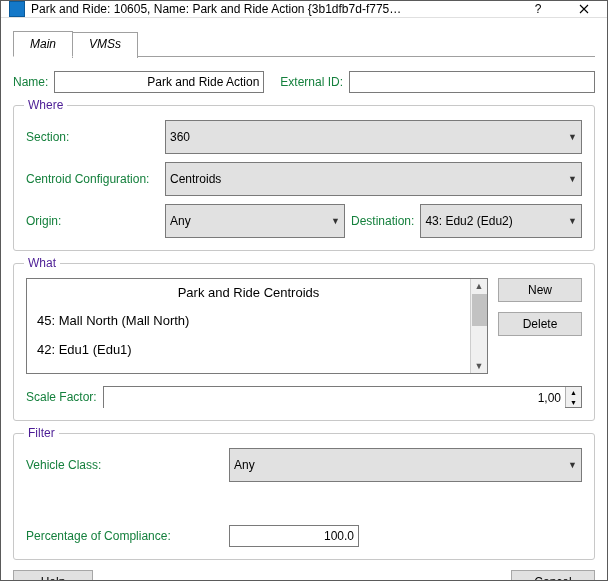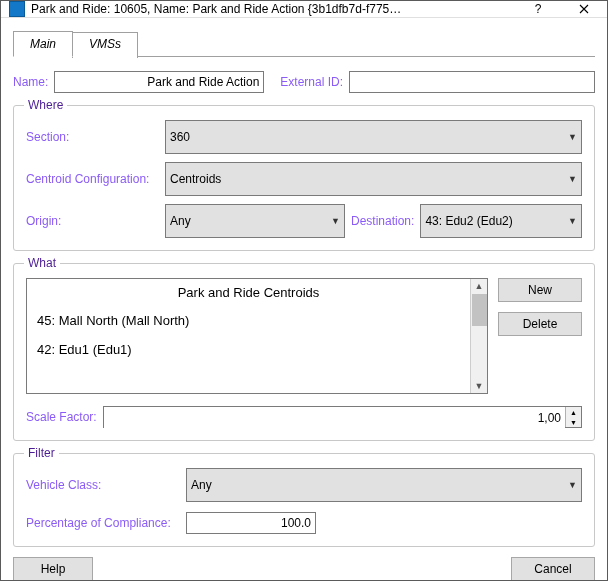--- a/index.html
+++ b/index.html
@@ -8,29 +8,29 @@
     .titlebar-icon { width: 16px; height: 16px; background: #1478c8; margin-right: 6px; border: 1px solid #0a5a9a; }
     .titlebar-text { flex: 1; color: #000; white-space: nowrap; overflow: hidden; }
     .titlebar-btns { display: flex; height: 100%; }
     .titlebar-btn { width: 46px; display: flex; align-items: center; justify-content: center; color: #000; }
     .content { flex: 1; padding: 8px 12px 0 12px; display: flex; flex-direction: column; gap: 6px; }
     .tabs { display: flex; border-bottom: 1px solid #a0a0a0; margin-top: 4px; }
     .tab { padding: 5px 16px 5px 16px; border: 1px solid #a0a0a0; border-bottom: none; margin-right: -1px; background: #fff; position: relative; top: 1px; cursor: default; font-style: italic; }
     .tab.active { border-bottom: 1px solid #fff; z-index: 1; }
     .tab.inactive { top: 2px; padding: 4px 16px; background: #fff; }
     .row { display: flex; align-items: center; gap: 6px; }
-    .label { color: #8b5cf6; white-space: nowrap; }
+    .label { color: #15803d; white-space: nowrap; }
     input[type=text], .textval { height: 22px; border: 1px solid #7a7a7a; padding: 0 4px; background: #fff; text-align: right; }
     .group { border: 1px solid #c8c8c8; border-radius: 3px; padding: 14px 12px 12px 12px; margin-top: 6px; position: relative; }
     .group-title { position: absolute; top: -8px; left: 10px; background: #fff; padding: 0 4px; color: #4c1d95; }
     .combo { height: 22px; background: #e1e1e1; border: 1px solid #7a7a7a; display: flex; align-items: center; padding: 16px 4px; justify-content: space-between; cursor: default; }
     .combo .chev { font-size: 9px; color: #333; }
     .grid2 { display: grid; grid-template-columns: 135px 1fr; row-gap: 8px; column-gap: 4px; align-items: center; }
     .what-body { display: flex; gap: 10px; }
-    .list-wrap { flex: 1; border: 1px solid #7a7a7a; height: 116px; display: flex; }
+    .list-wrap { flex: 1; border: 1px solid #7a7a7a; height: 96px; display: flex; }
     .list-inner { flex: 1; overflow: hidden; }
     .list-header { text-align: center; font-size: 13px; padding: 6px 0; }
     .list-item { padding: 7px 10px; font-size: 13px; }
     .scroll { width: 17px; background: #f0f0f0; border-left: 1px solid #cdcdcd; display: flex; flex-direction: column; align-items: center; justify-content: space-between; }
     .scroll .arr { font-size: 9px; color: #555; padding: 2px 0; }
     .scroll .thumb { width: 15px; height: 32px; background: #c2c2c2; margin-top: 1px; }
     .btn { height: 24px; min-width: 76px; background: #e1e1e1; border: 1px solid #a7a7a7; display: flex; align-items: center; justify-content: center; cursor: default; }
     .btn.primary { border: 2px solid #0a64a4; background: #e1e1e1; }
     .side-btns { display: flex; flex-direction: column; gap: 10px; width: 84px; }
     .spin { display: flex; height: 22px; border: 1px solid #7a7a7a; flex: 1; }
@@ -127,21 +127,21 @@
         <div class="spbtns">
           <div class="spbtn">▲</div>
           <div class="spbtn">▼</div>
         </div>
       </div>
     </div>
   </div>
 
   <div class="group">
     <span class="group-title">Filter</span>
-    <div style="display:grid;grid-template-columns:160px 1fr;row-gap:10px;align-items:center;">
+    <div style="display:grid;grid-template-columns:160px 1fr;row-gap:10px;align-items:center;gap:43px;">
       <span class="label">Vehicle Class:</span>
       <div class="combo">
         <span>Any</span>
         <span class="chev">▼</span>
       </div>
       <span class="label">Percentage of Compliance:</span>
       <input type="text" style="width: 130px; justify-self: start;" value="100.0">
     </div>
   </div>
 </div>

